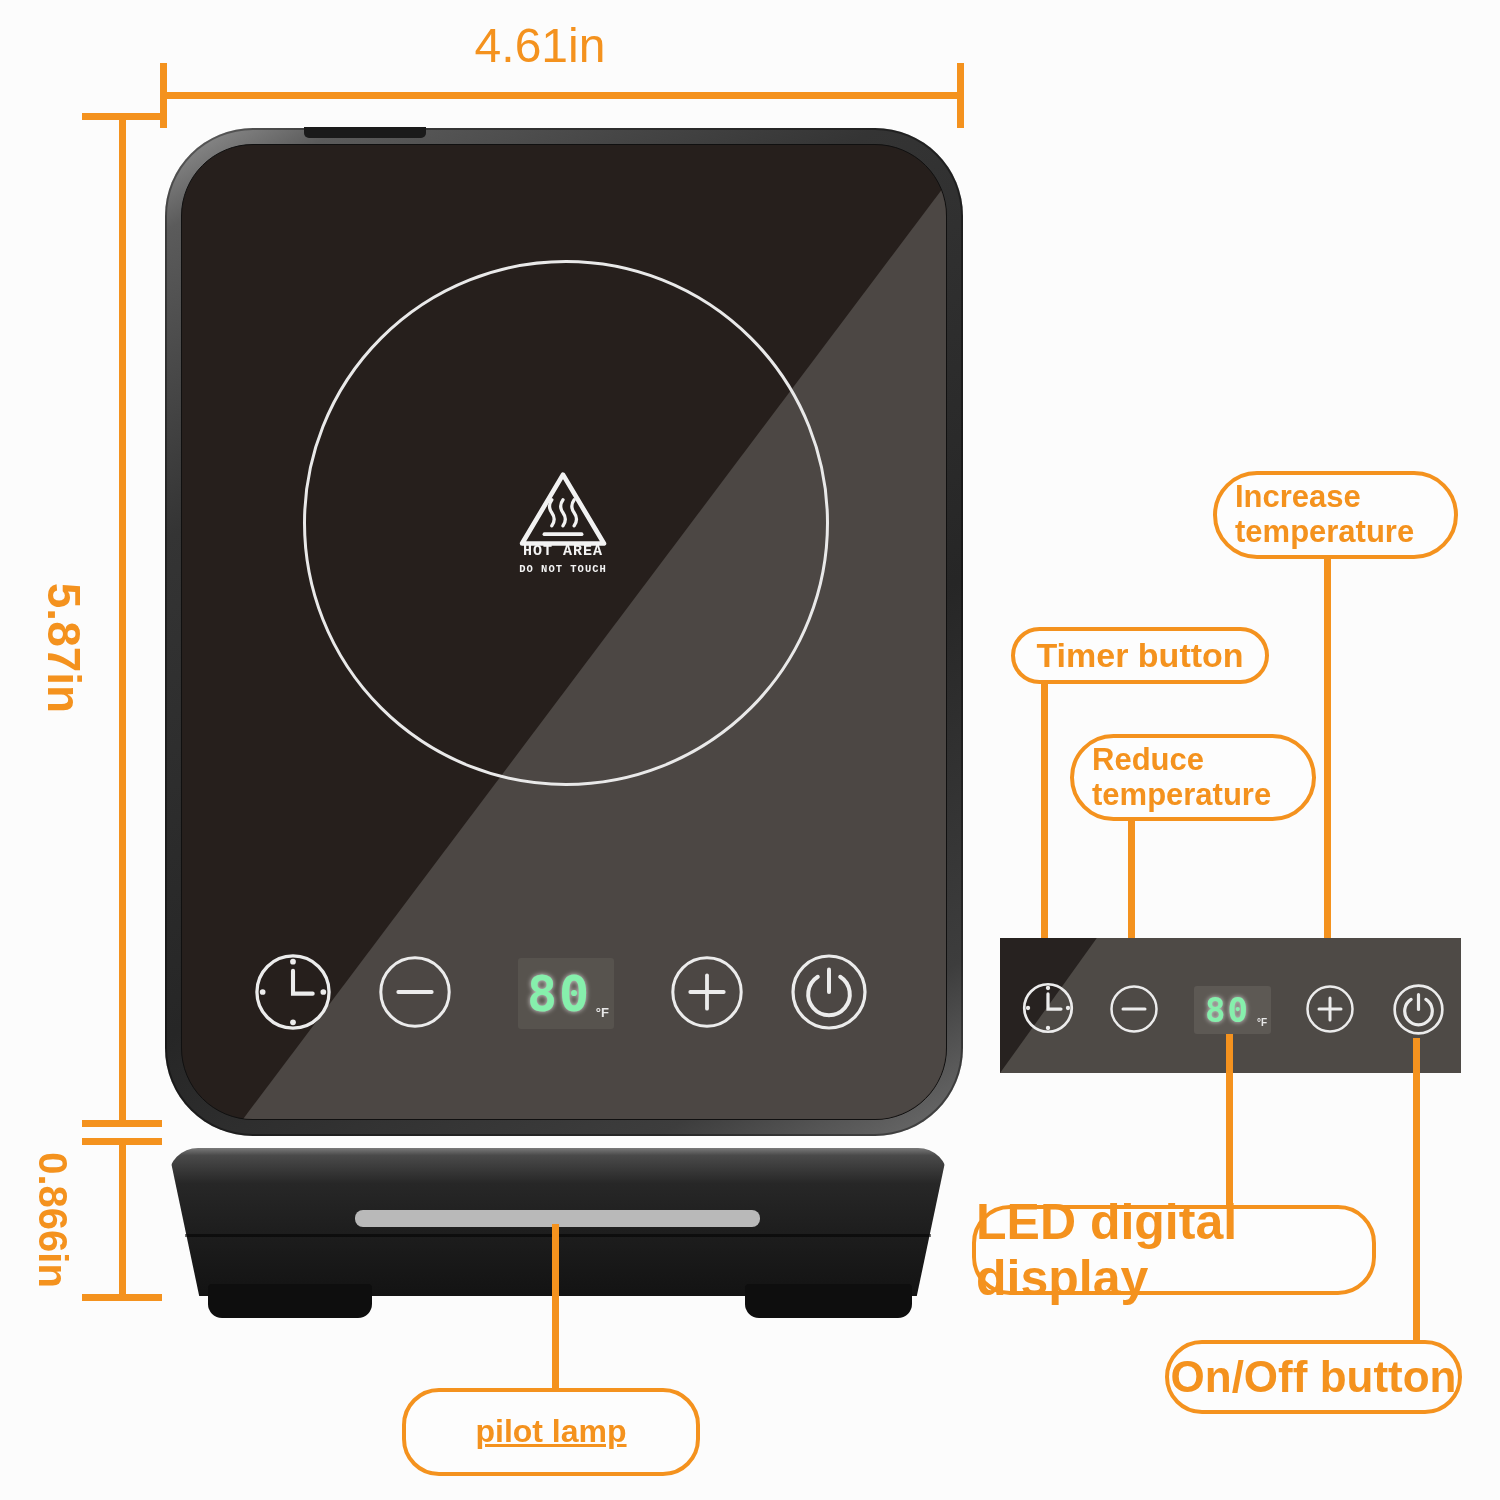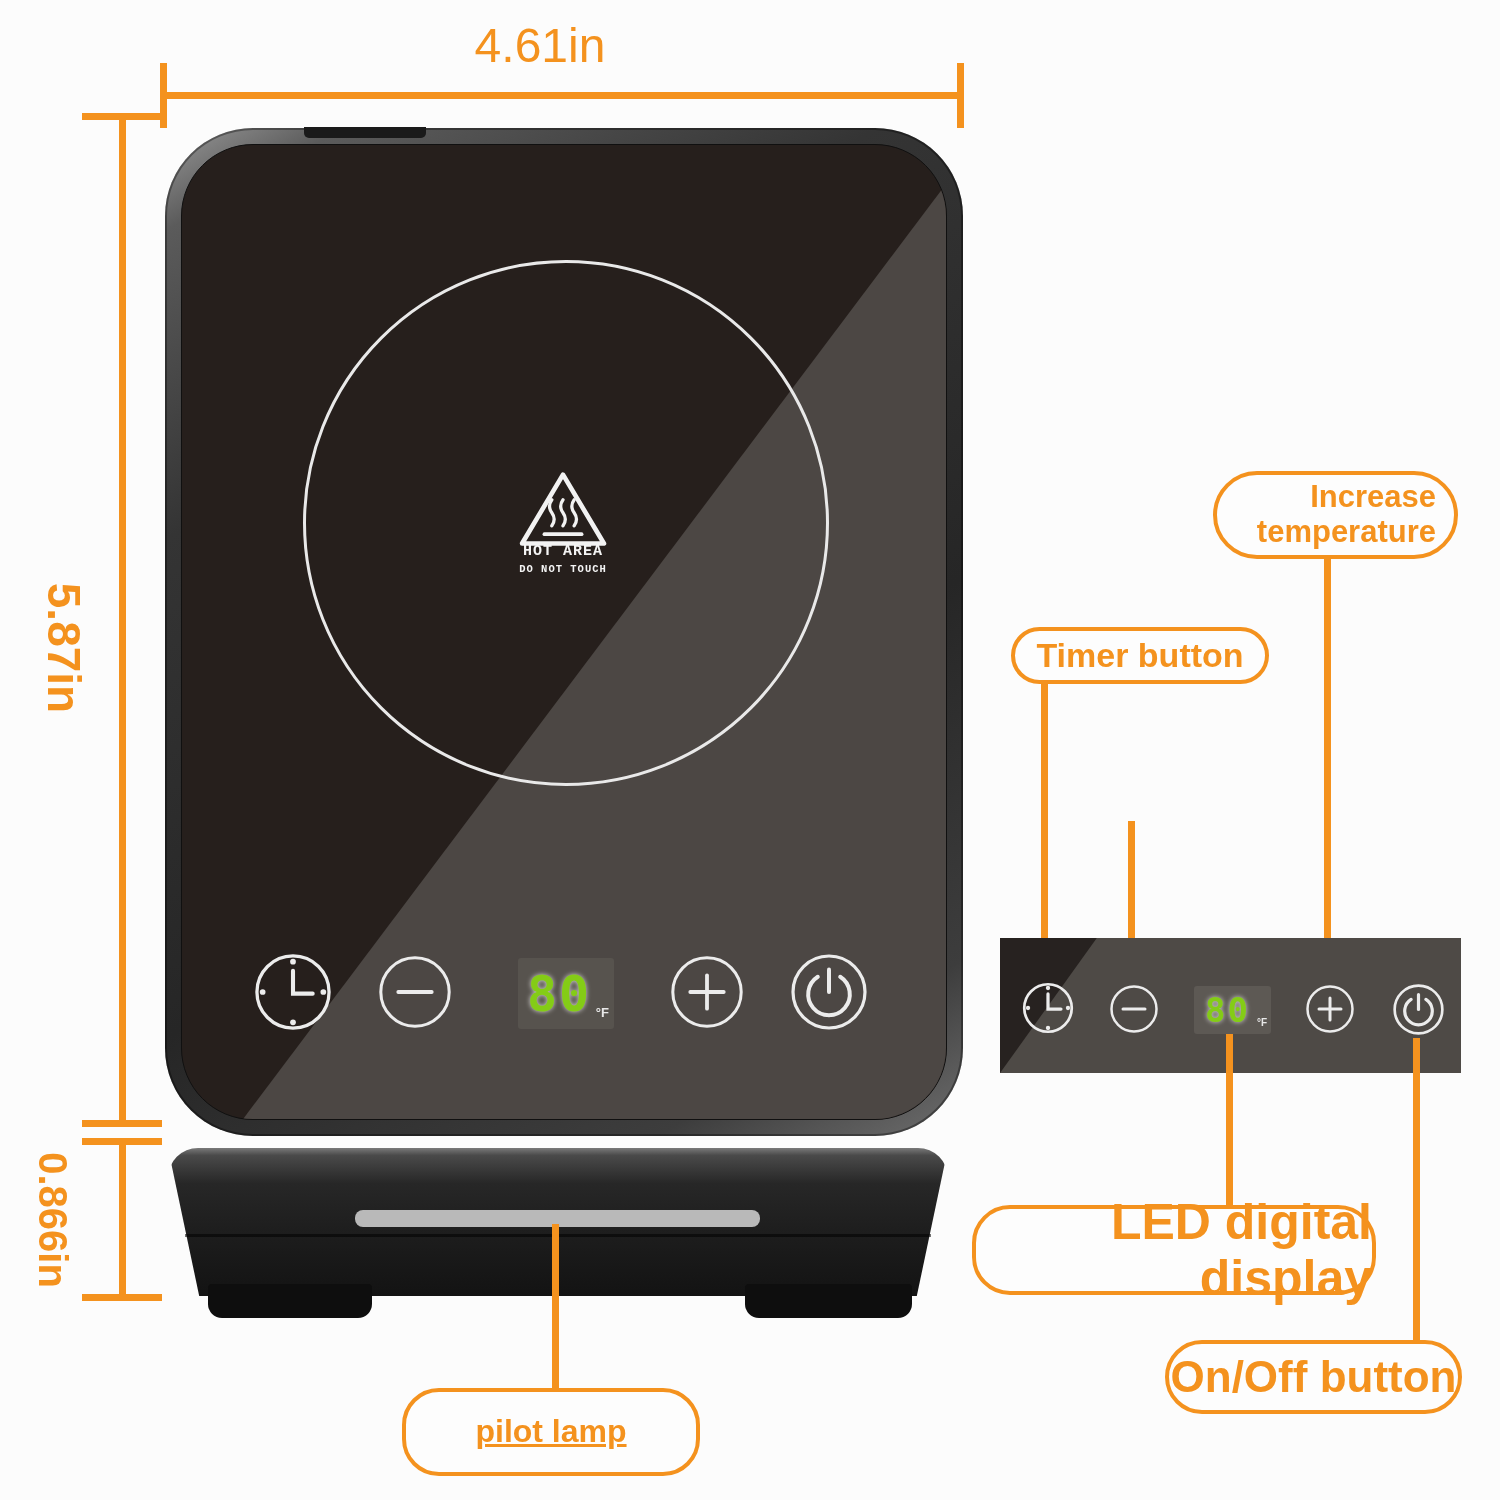--- a/index.html
+++ b/index.html
@@ -28,21 +28,21 @@
     border:3px solid #e9e9e9; border-radius:50%; }
   .hot-icon-svg { position:absolute; left:334px; top:325px; }
   .warning { position:absolute; left:281px; top:398px; width:200px; text-align:center; color:#f4f4f4; font-weight:bold;font-family:Liberation Mono, monospace; }
   .warning .l1 { font-size:15px; letter-spacing:1px; }
   .warning .l2 { font-size:10.5px; letter-spacing:1px; margin-top:3px; }
 
   .btn-svg { position:absolute; }
   .led-box { position:absolute; background:#57534e; border-radius:3px; }
   .led-box .digits { position:absolute; left:0; right:14px; top:0; bottom:0;
     display:flex; align-items:center; justify-content:center;
-    font-family:"DejaVu Sans Mono", monospace; font-weight:bold; color:#84cc16;
+    font-family:"DejaVu Sans Mono", monospace; font-weight:bold; color:#86efac;
     text-shadow:0 0 5px rgba(255,255,255,.75); letter-spacing:2px; }
   .led-box .unit { position:absolute; color:#e8e8e8; font-weight:bold; }
 
   
   .base-body { position:absolute; left:168px; top:1148px; width:780px; height:148px;
     background:linear-gradient(180deg,#7a7a7a 0%,#4a4a4a 5%,#272727 24%,#1c1c1c 62%,#131313 100%);
     border-radius:30px 30px 16px 16px;
     clip-path:polygon(0 0,100% 0,96% 100%,4% 100%); }
   .lamp-strip { position:absolute; left:355px; top:1210px; width:405px; height:17px; background:#b9b9b9; border-radius:8px; }
   .base-seam { position:absolute; left:185px; top:1234px; width:746px; height:3px; background:rgba(0,0,0,.55); }
@@ -51,21 +51,21 @@
   .foot.right { left:745px; width:167px; }
 
   
   .strip { position:absolute; left:1000px; top:938px; width:461px; height:135px; background:#4e4a46; }
   .strip-dark { position:absolute; inset:0; background:#272220; clip-path:polygon(0 0,21% 0,0 100%); }
   .strip .led-box { background:#5d5954; }
 
   
   .leader { position:absolute; width:7px; background:var(--accent); }
   .pill { position:absolute; border:4px solid var(--accent); background:#fdfdfd; color:var(--accent);
-    font-weight:bold; display:flex; align-items:center; justify-content:center; text-align:right; line-height:1.12; }
+    font-weight:bold; display:flex; align-items:center; justify-content:center; text-align:left; line-height:1.12; }
 </style>
 </head>
 <body>
 
 <div class="stage">
 
   <div class="dim-label h" style="left:380px; top:18px; width:320px; font-size:48px;">4.61in</div>
   <div class="dim-line" style="left:163px; top:92px; width:800px; height:7px;"></div>
   <div class="dim-line" style="left:160px; top:63px; width:7px; height:65px;"></div>
   <div class="dim-line" style="left:957px; top:63px; width:7px; height:65px;"></div>
@@ -170,17 +170,18 @@
       <path d="M36 31 A 26 26 0 1 0 64 31" fill="none" stroke="#ececec" stroke-width="6" stroke-linecap="round"></path>
       <line x1="50" y1="22" x2="50" y2="50" stroke="#ececec" stroke-width="6" stroke-linecap="round"></line>
     </svg>
   </div>
 
   <div class="leader" style="left:1226px; top:1034px; height:171px;"></div>
   <div class="leader" style="left:1413px; top:1038px; height:302px;"></div>
 
   <div class="pill" style="left:1213px; top:471px; width:245px; height:88px; border-radius:44px; font-size:31px; padding:0 18px;">Increase temperature</div>
   <div class="pill" style="left:1011px; top:627px; width:258px; height:57px; border-radius:29px; font-size:34px;">Timer button</div>
+  <div class="pill" style="left:1070px; top:734px; width:246px; height:87px; border-radius:44px; font-size:31px; padding:0 18px;">Reduce temperature</div>
   <div class="pill" style="left:972px; top:1205px; width:404px; height:90px; border-radius:38px; font-size:50px;">LED digital display</div>
   <div class="pill" style="left:1165px; top:1340px; width:297px; height:74px; border-radius:37px; font-size:44px;">On/Off button</div>
   <div class="pill" style="left:402px; top:1388px; width:298px; height:88px; border-radius:37px; font-size:32px;text-decoration:underline;">pilot lamp</div>
 
 </div>
 
 </body></html>

